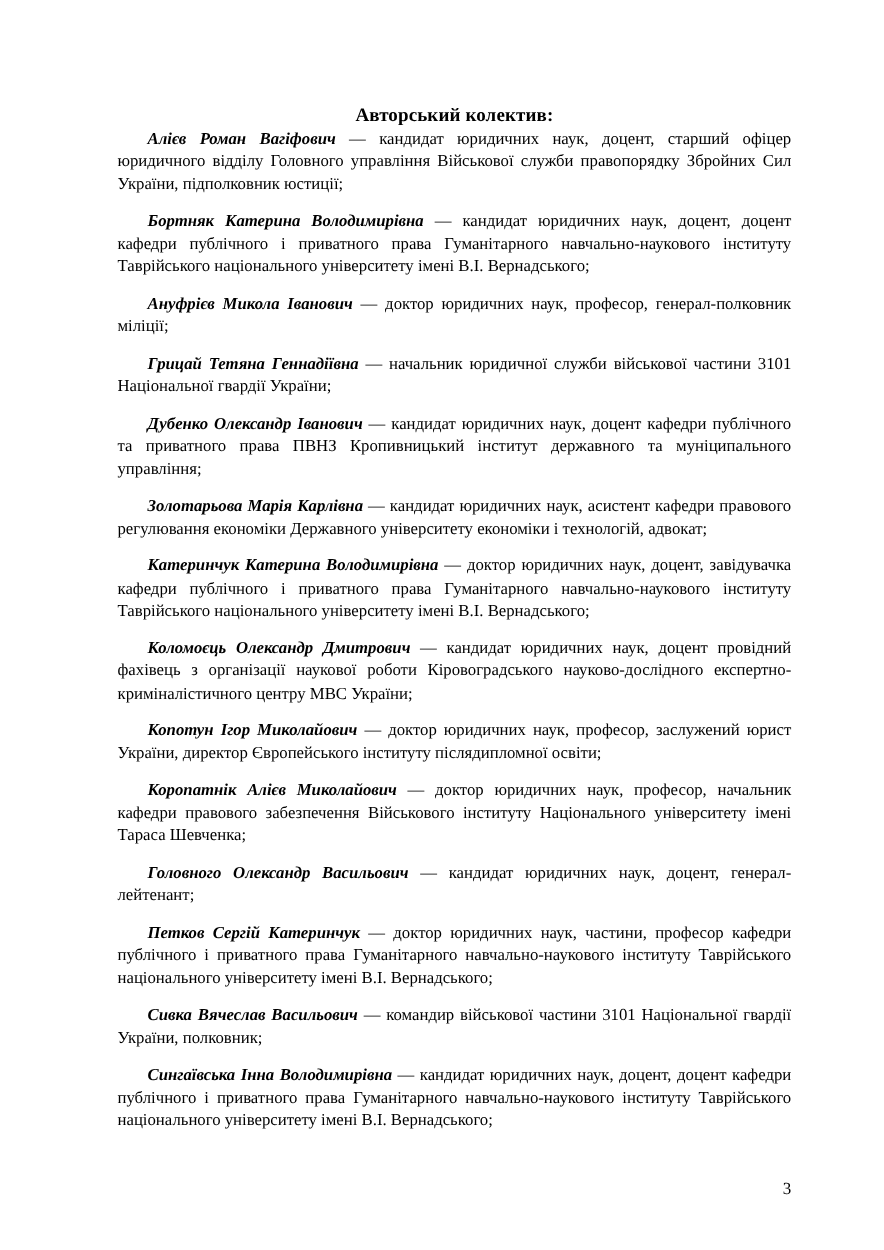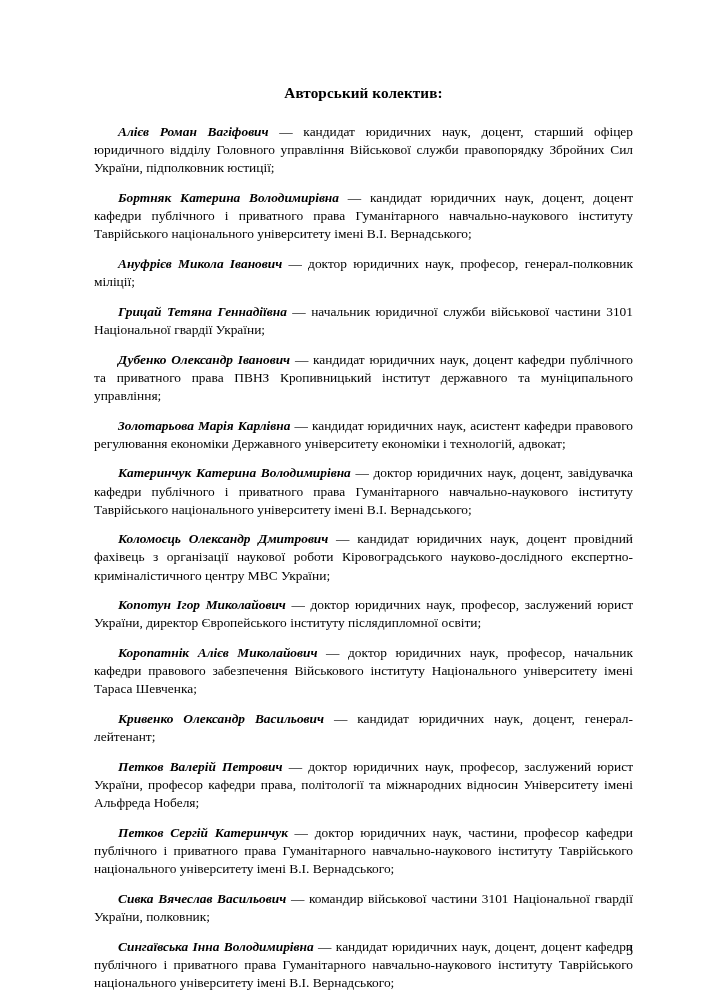--- a/index.html
+++ b/index.html
@@ -25,21 +25,20 @@
     padding: 56px 74px 0 94px;
   }
   .doc-title {
     text-align: center;
     font-size: 15.2px;
     font-weight: bold;
     margin: 12px 0 0 0;
     letter-spacing: 0.1px;
   }
   .entries {
-    margin-top: 21px;
   }
   .entry {
     font-size: 13.4px;
     line-height: 1.355;
     text-align: justify;
     text-justify: inter-word;
     text-indent: 24px;
     margin: 0 0 11.5px 0;
     hyphens: none;
   }
@@ -68,20 +67,19 @@
       <p class="entry"><span class="name">Алієв Роман Вагіфович</span><span class="rest"> — кандидат юридичних наук, доцент, старший офіцер юридичного відділу Головного управління Військової служби правопорядку Збройних Сил України, підполковник юстиції;</span></p>
       <p class="entry"><span class="name">Бортняк Катерина Володимирівна</span><span class="rest"> — кандидат юридичних наук, доцент, доцент кафедри публічного і приватного права Гуманітарного навчально-наукового інституту Таврійського національного університету імені В.І. Вернадського;</span></p>
       <p class="entry"><span class="name">Ануфрієв Микола Іванович</span><span class="rest">  — доктор юридичних наук, професор, генерал-полковник міліції;</span></p>
       <p class="entry"><span class="name">Грицай Тетяна Геннадіївна</span><span class="rest"> — начальник юридичної служби військової частини 3101 Національної гвардії України;</span></p>
       <p class="entry"><span class="name">Дубенко Олександр Іванович</span><span class="rest"> — кандидат юридичних наук, доцент кафедри публічного та приватного права ПВНЗ Кропивницький інститут державного та муніципального управління;</span></p>
       <p class="entry"><span class="name">Золотарьова Марія Карлівна</span><span class="rest"> — кандидат юридичних наук, асистент кафедри правового регулювання економіки Державного університету економіки і технологій, адвокат;</span></p>
       <p class="entry"><span class="name">Катеринчук Катерина Володимирівна</span><span class="rest"> — доктор юридичних наук, доцент, завідувачка кафедри публічного і приватного права Гуманітарного навчально-наукового інституту Таврійського національного університету імені В.І. Вернадського;</span></p>
       <p class="entry"><span class="name">Коломоєць Олександр Дмитрович</span><span class="rest"> — кандидат юридичних наук, доцент провідний фахівець з організації наукової роботи Кіровоградського науково-дослідного експертно-криміналістичного центру МВС України;</span></p>
       <p class="entry"><span class="name">Копотун Ігор Миколайович</span><span class="rest"> — доктор юридичних наук, професор, заслужений юрист України, директор Європейського інституту післядипломної освіти;</span></p>
       <p class="entry"><span class="name">Коропатнік Алієв Миколайович</span><span class="rest"> — доктор юридичних наук, професор, начальник кафедри правового забезпечення Військового інституту Національного університету імені Тараса Шевченка;</span></p>
-      <p class="entry"><span class="name">Кривенко Олександр Васильович</span><span class="rest"> — кандидат юридичних наук, доцент, генерал-лейтенант;</span></p>
-      <p class="entry"><span class="name">Петков Валерій Петрович</span><span class="rest"> — доктор юридичних наук, професор, заслужений юрист України, професор кафедри права, політології та міжнародних відносин Університету імені Альфреда Нобеля;</span></p>
+      <p class="entry"><span class="name">Головного Олександр Васильович</span><span class="rest"> — кандидат юридичних наук, доцент, генерал-лейтенант;</span></p>
       <p class="entry"><span class="name">Петков Сергій Катеринчук</span><span class="rest"> — доктор юридичних наук, частини, професор кафедри публічного і приватного права Гуманітарного навчально-наукового інституту Таврійського національного університету імені В.І. Вернадського;</span></p>
       <p class="entry"><span class="name">Сивка Вячеслав Васильович</span><span class="rest"> — командир військової частини 3101 Національної гвардії України, полковник;</span></p>
       <p class="entry"><span class="name">Сингаївська Інна Володимирівна</span><span class="rest"> — кандидат юридичних наук, доцент, доцент кафедри публічного і приватного права Гуманітарного навчально-наукового інституту Таврійського національного університету імені В.І. Вернадського;</span></p>
     </div>
   <div class="page-number">3</div>
 </div>
 
 </body></html>

